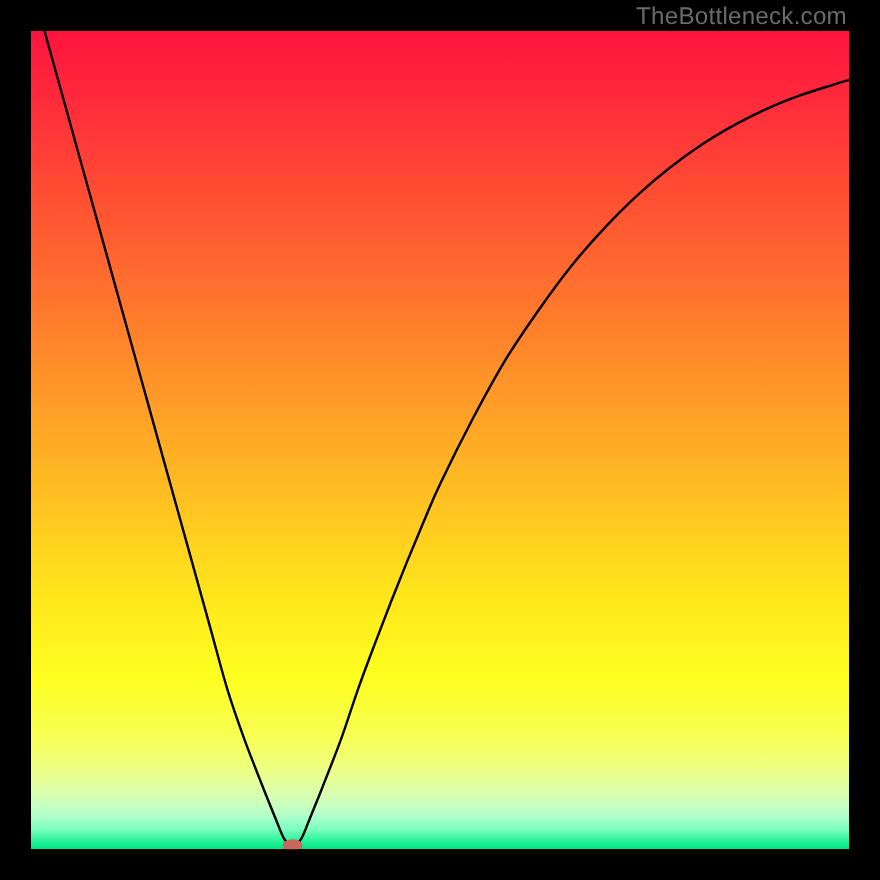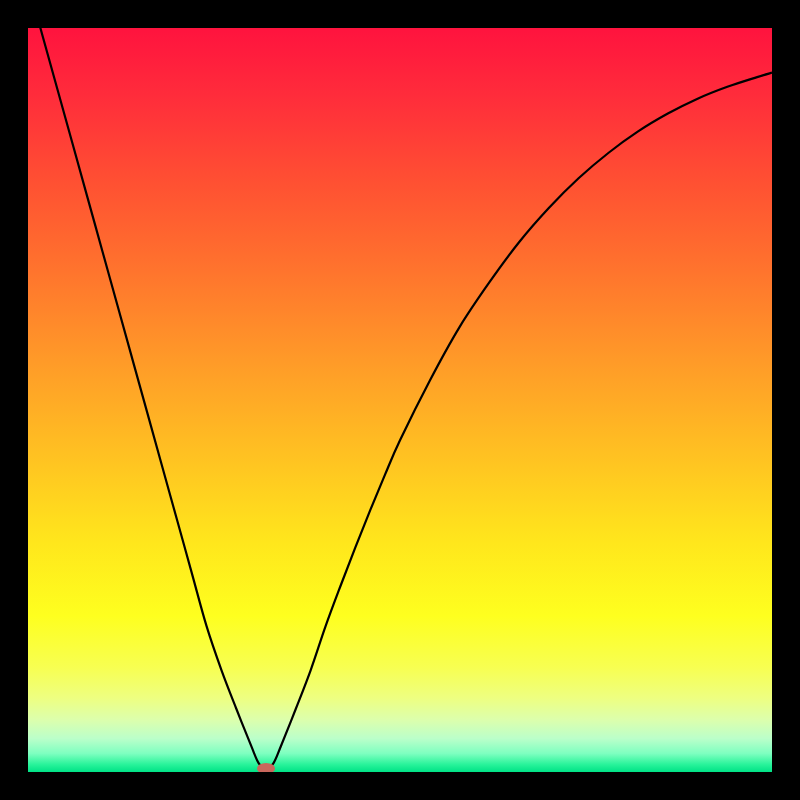--- a/index.html
+++ b/index.html
@@ -41,20 +41,21 @@
     width: 18px;
     height: 11px;
     border-radius: 50%;
     background: #c9675c;
   }
 </style>
 </head>
 <body>
 
 <div class="frame">
+  <div class="watermark">TheBottleneck.com</div>
   <div class="plot-area">
     <svg class="gradient-bg" viewBox="0 0 744 744" preserveAspectRatio="none">
       <defs>
         <linearGradient id="bg-grad" x1="0" y1="0" x2="0" y2="1">
             <stop offset="0%" stop-color="#ff133e"></stop>
             <stop offset="9%" stop-color="#ff2c3b"></stop>
             <stop offset="21%" stop-color="#ff5132"></stop>
             <stop offset="33%" stop-color="#ff752d"></stop>
             <stop offset="45%" stop-color="#ff9b28"></stop>
             <stop offset="56.99999999999999%" stop-color="#ffc022"></stop>

